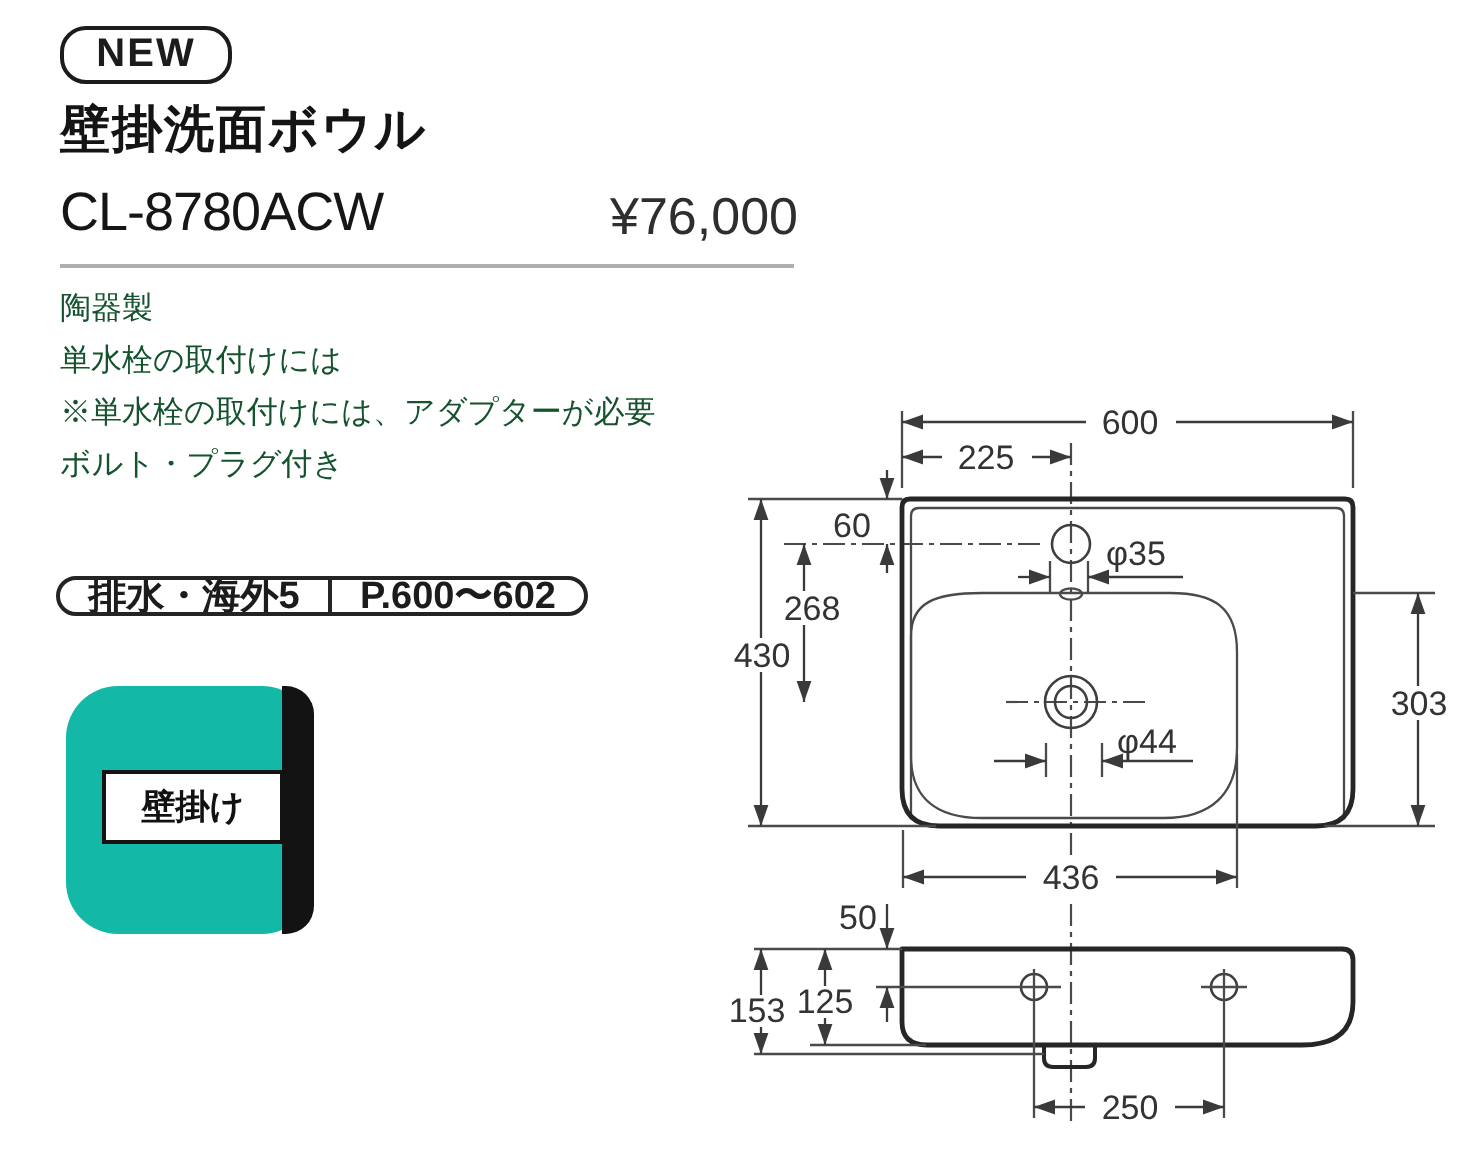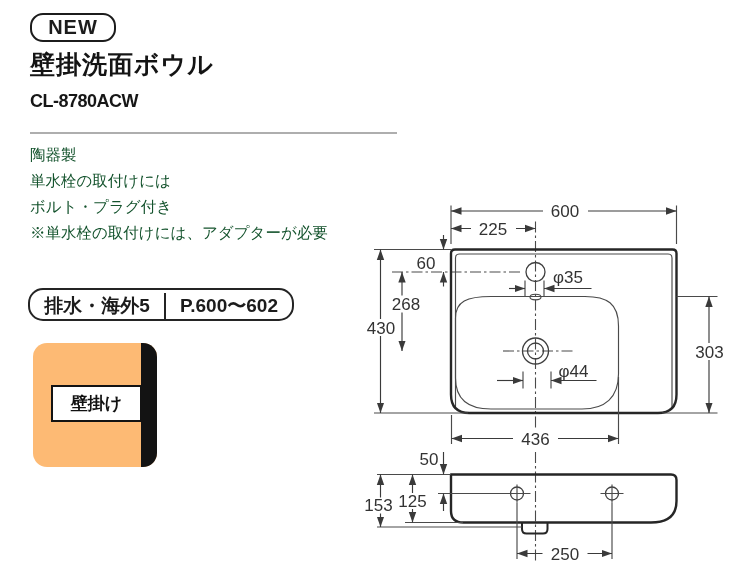--- a/index.html
+++ b/index.html
@@ -5,34 +5,34 @@
   html,body{margin:0;padding:0;background:#fff;}
   #page{position:relative;width:735px;height:575px;background:#ffffff;overflow:hidden;
         font-family:"Liberation Sans",sans-serif;color:#1c1c1c;}
   .abs{position:absolute;}
 
   
   .new-badge{left:30px;top:13px;width:86px;height:29px;border:2.5px solid #1c1c1c;border-radius:13px;
              display:flex;align-items:center;justify-content:center;font-weight:bold;font-size:20px;
              letter-spacing:1px;color:#1c1c1c;box-sizing:border-box;}
   .title{left:30px;top:48px;font-size:25px;font-weight:bold;color:#141414;letter-spacing:1px;}
-  .model{left:30px;top:91px;font-size:18px;font-weight:bold;color:#161616;letter-spacing:-0.5px;}
+  .model{left:30px;top:91px;font-size:27px;font-weight:normal;color:#161616;letter-spacing:-0.5px;}
   .price{left:305px;top:93px;font-size:26px;font-weight:normal;color:#2e2e2e;}
   .rule{left:30px;top:132px;width:367px;height:2px;background:#aeaeae;}
   .specs{left:30px;top:142px;width:360px;font-size:15.5px;line-height:26px;color:#14532d;}
 
   
-  .ref-badge{left:28px;top:288px;width:266px;height:33px;border:2px solid #242424;border-radius:15px;
-             display:flex;align-items:flex-end;box-sizing:border-box;overflow:hidden;}
+  .ref-badge{left:28px;top:288px;width:266px;height:20px;border:2px solid #242424;border-radius:15px;
+             display:flex;align-items:center;box-sizing:border-box;overflow:hidden;}
   .ref-badge .cell{display:flex;align-items:center;justify-content:center;font-size:19px;font-weight:600;color:#1c1c1c;}
   .ref-badge .c1{width:134px;border-right:2px solid #242424;}
   .ref-badge .c2{flex:1;}
 
   
-  .mount-icon{left:33px;top:343px;width:124px;height:124px;background:#fdba74;border-radius:14px;}
+  .mount-icon{left:33px;top:343px;width:124px;height:124px;background:#14b8a6;border-radius:26px;}
   .mount-icon .bar{position:absolute;right:0;top:0;bottom:0;width:16px;background:#131313;
                    border-radius:0 14px 14px 0;}
   .mount-icon .tag{position:absolute;left:18px;top:42px;width:91px;height:37px;background:#fff;
                    border:2.5px solid #131313;box-sizing:border-box;display:flex;align-items:center;
                    justify-content:center;font-size:17px;font-weight:bold;color:#111;}
 
   
   svg{position:absolute;left:0;top:0;}
   .thick{stroke:#262626;stroke-width:2.4;fill:none;stroke-linejoin:round;}
   .thick2{stroke:#262626;stroke-width:2;fill:none;stroke-linejoin:round;}
@@ -47,27 +47,28 @@
 <body>
 
 <div id="page">
 
   <div class="abs title">壁掛洗面ボウル</div>
 
   <div class="abs new-badge">
     <span>NEW</span>
   </div>
   <div class="abs model">CL-8780ACW</div>
+  <div class="abs price">¥76,000</div>
   <div class="abs rule"></div>
 
   <div class="abs specs">
     <div>陶器製</div>
     <div>単水栓の取付けには</div>
+    <div>※単水栓の取付けには、アダプターが必要</div>
     <div>ボルト・プラグ付き</div>
-    <div>※単水栓の取付けには、アダプターが必要</div>
   </div>
 
   <div class="abs ref-badge">
     <div class="cell c1">排水・海外5</div>
     <div class="cell c2">P.600〜602</div>
   </div>
 
   <div class="abs mount-icon">
     <div class="bar"></div>
     <div class="tag">壁掛け</div>

